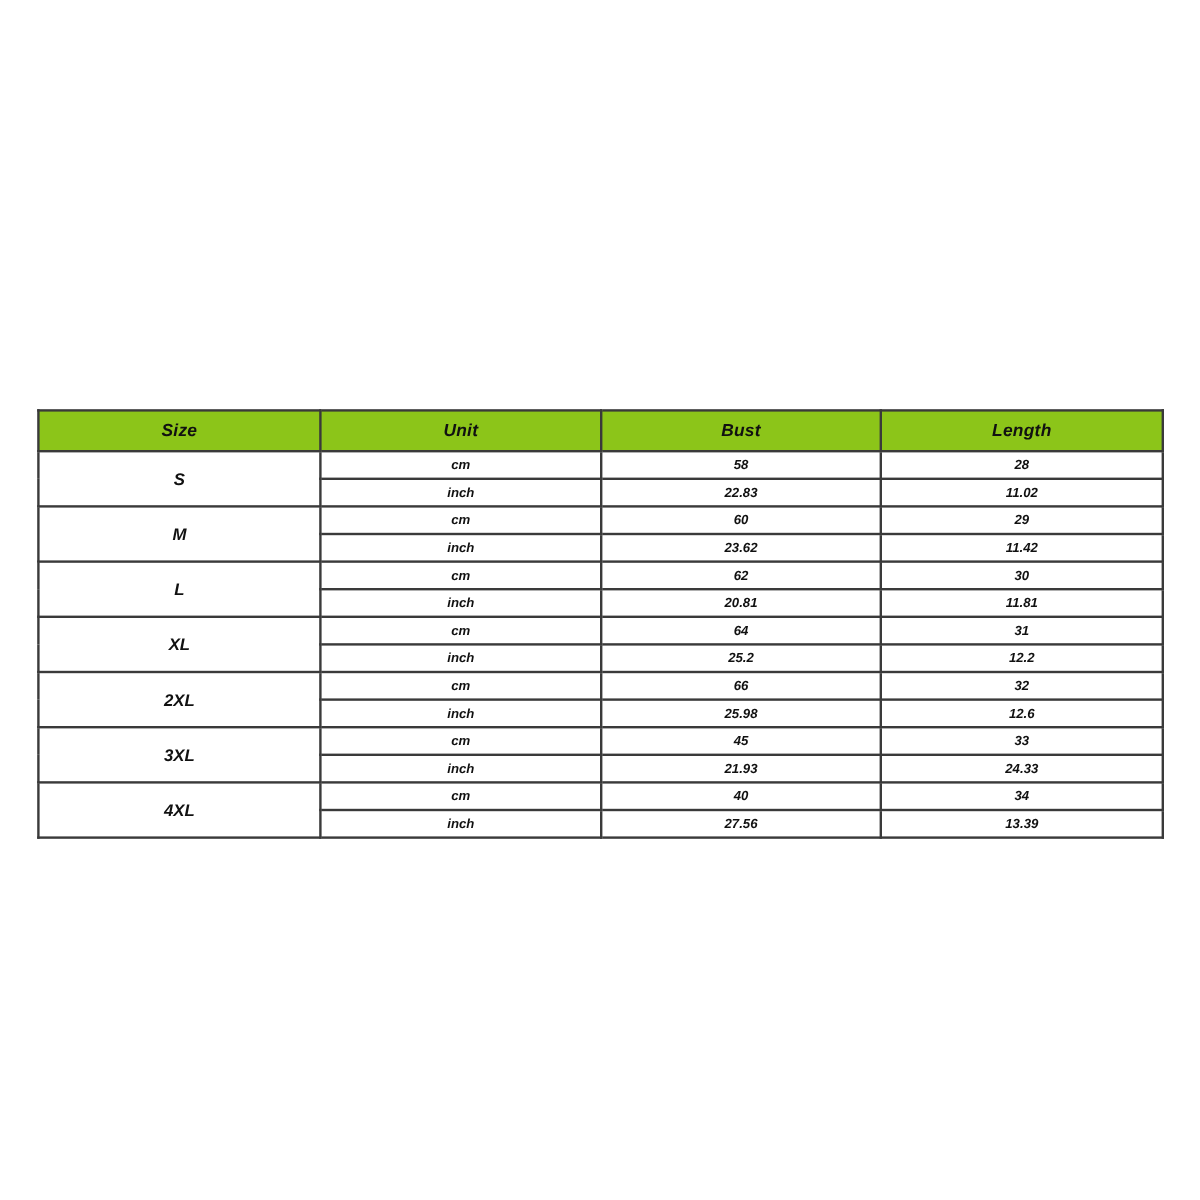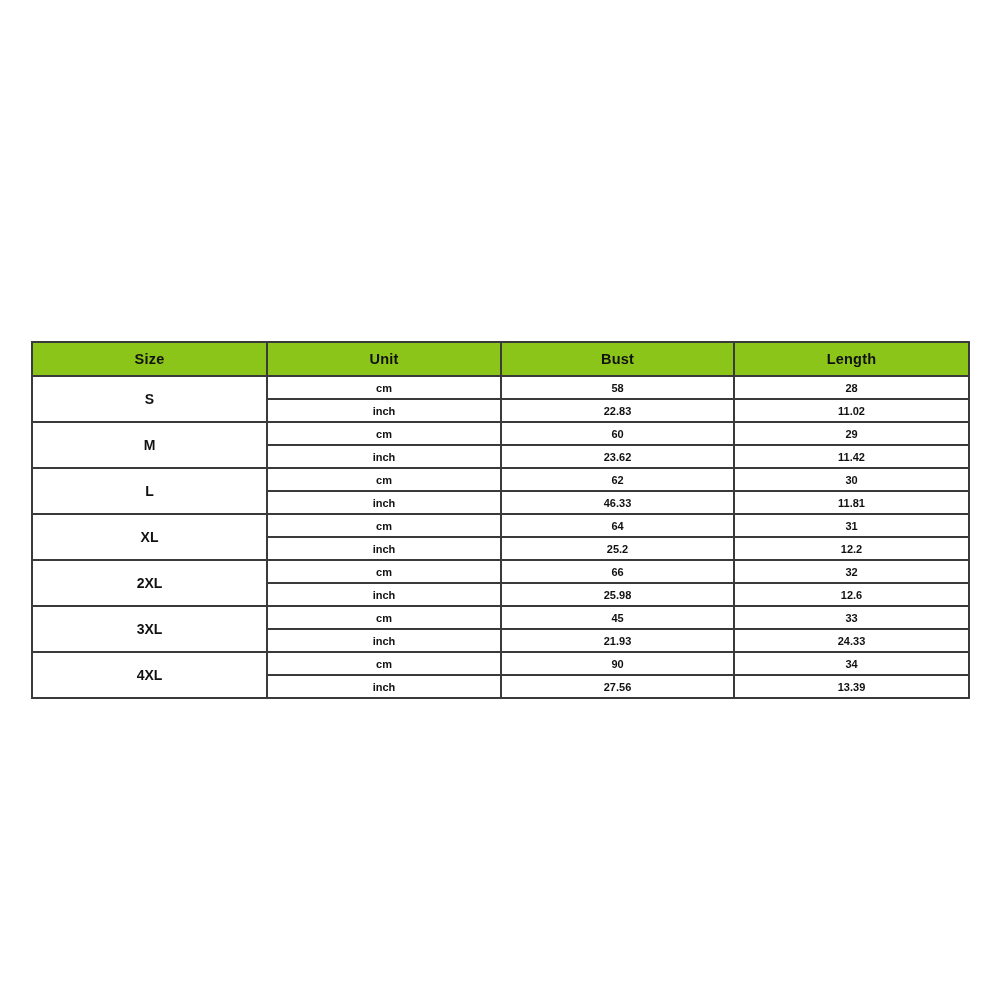--- a/index.html
+++ b/index.html
@@ -14,20 +14,21 @@
     font-family: "Liberation Sans", sans-serif;
     overflow: hidden;
   }
 
   #size-chart-wrap {
     position: absolute;
     left: 31px;
     top: 341px;
     width: 917px;
     height: 362px;
+    font-style: italic;
   }
 
   table.size-chart {
     width: 937px;
     border-collapse: collapse;
     table-layout: fixed;
     background: #ffffff;
   }
 
   table.size-chart col.c-size   { width: 235px; }
@@ -111,21 +112,21 @@
           <td>11.42</td>
         </tr>
         <tr class="group-start">
           <td class="size-cell" rowspan="2">L</td>
           <td>cm</td>
           <td>62</td>
           <td>30</td>
         </tr>
         <tr>
           <td>inch</td>
-          <td>46.33</td>
+          <td>20.81</td>
           <td>11.81</td>
         </tr>
         <tr class="group-start">
           <td class="size-cell" rowspan="2">XL</td>
           <td>cm</td>
           <td>64</td>
           <td>31</td>
         </tr>
         <tr>
           <td>inch</td>
@@ -150,21 +151,21 @@
           <td>33</td>
         </tr>
         <tr>
           <td>inch</td>
           <td>21.93</td>
           <td>24.33</td>
         </tr>
         <tr class="group-start">
           <td class="size-cell" rowspan="2">4XL</td>
           <td>cm</td>
-          <td>90</td>
+          <td>40</td>
           <td>34</td>
         </tr>
         <tr>
           <td>inch</td>
           <td>27.56</td>
           <td>13.39</td>
         </tr>
       </tbody>
   </table>
 </div>

